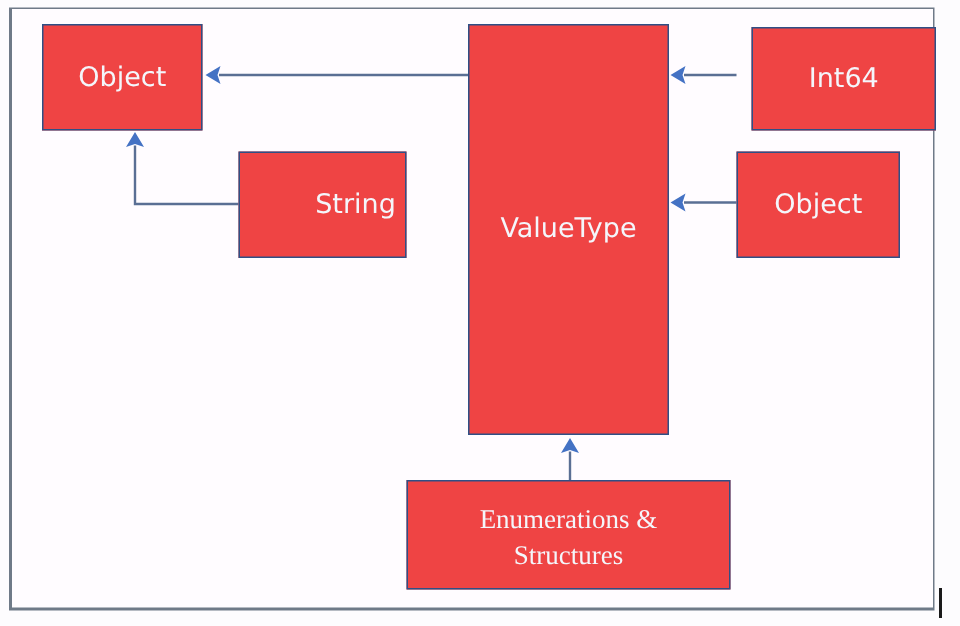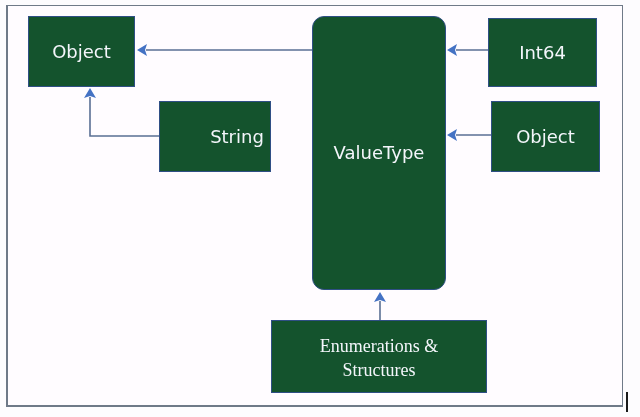--- a/index.html
+++ b/index.html
@@ -5,28 +5,28 @@
     html, body { margin: 0; padding: 0; }
     body {
       width: 640px; height: 417px; background: #fdfcfe; position: relative; overflow: hidden;
       font-family: "DejaVu Sans", sans-serif;
     }
     .frame {
       position: absolute; left: 6px; top: 5px; width: 614px; height: 399px;
       border: 2px solid #6f7a88; border-right-width: 1px; border-top-width: 1px; background: #fffcff;
     }
     .box {
-      position: absolute; background: #14532d; border: 1px solid #2f4f85;
+      position: absolute; background: #ef4444; border: 1px solid #2f4f85;
       color: #f4f6fb; display: flex; align-items: center; justify-content: center;
       text-align: center; font-size: 18px; line-height: 24px; box-sizing: border-box;
     }
     #object { left: 28px; top: 16px; width: 107px; height: 71px; }
     #string { left: 159px; top: 101px; width: 112px; height: 71px; padding-left: 44px; }
-    #valuetype { left: 312px; top: 16px; width: 134px; height: 274px; border-radius: 12px; }
-    #int64 { left: 488px; top: 18px; width: 109px; height: 69px; }
+    #valuetype { left: 312px; top: 16px; width: 134px; height: 274px; }
+    #int64 { left: 501px; top: 18px; width: 123px; height: 69px; }
     #boolean { left: 491px; top: 101px; width: 109px; height: 71px; }
     #enum { left: 271px; top: 320px; width: 216px; height: 73px; padding-top: 2px; font-family: Liberation Serif, serif; }
     svg.connectors { position: absolute; left: 0; top: 0; }
     .cursor-mark { position: absolute; left: 626px; top: 392px; width: 2px; height: 20px; background: #1a1a1a; }
   </style>
 </head>
 <body>
 
 <div class="frame"></div>
 

